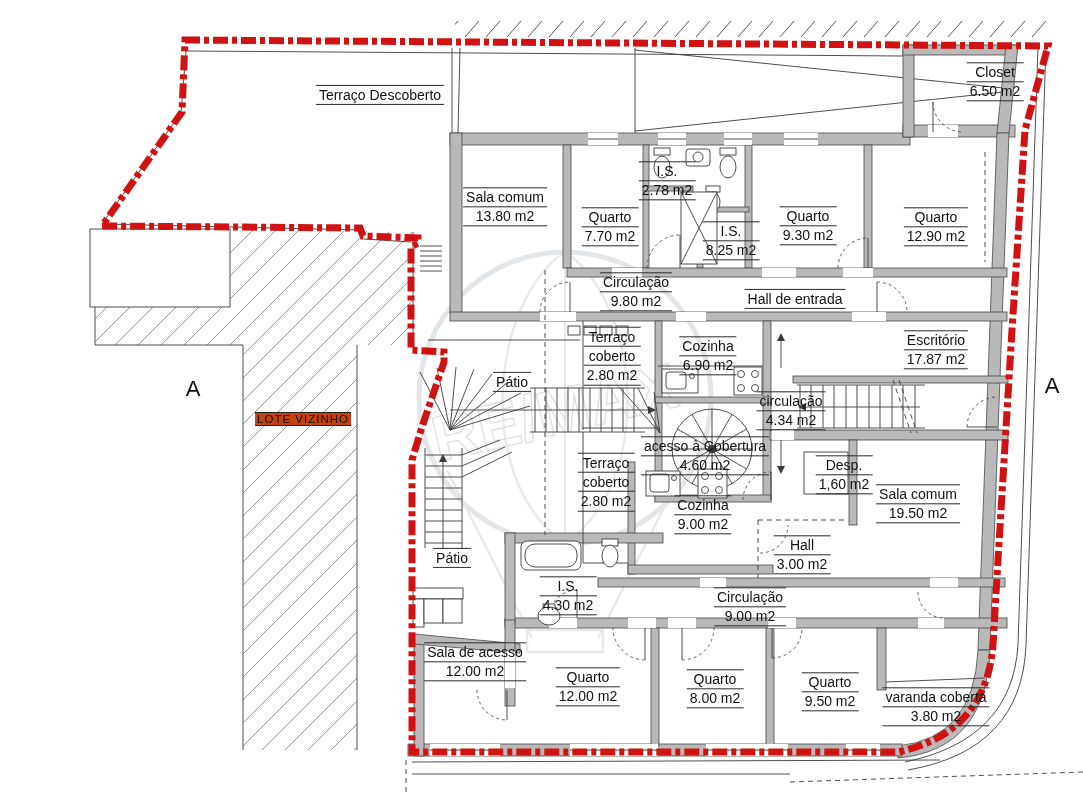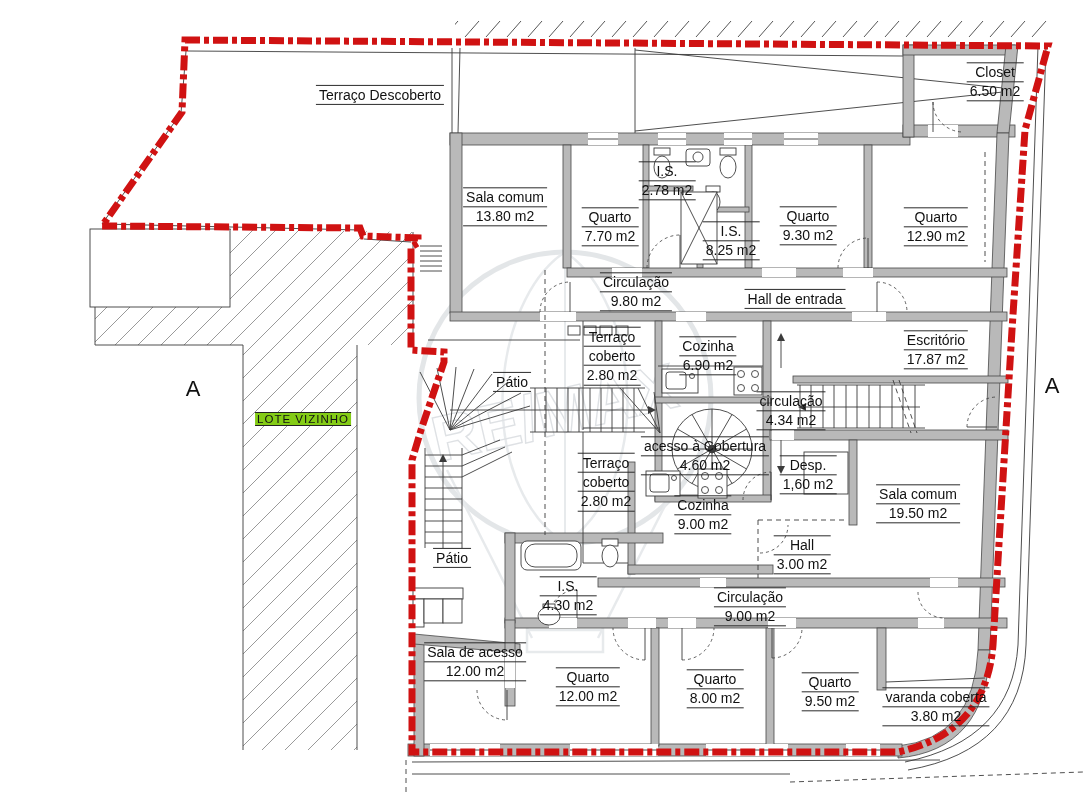--- a/index.html
+++ b/index.html
@@ -5,21 +5,21 @@
   html,body{margin:0;padding:0;background:#fff;}
   #plan{position:relative;width:1083px;height:800px;background:#fff;overflow:hidden;
         font-family:"Liberation Sans",sans-serif;}
   #plan svg{position:absolute;left:0;top:0;}
   .lbl{position:absolute;transform:translate(-50%,-50%);text-align:center;
        font-size:14px;line-height:1.3;color:#111;border-top:1px solid #2b2b2b;
        white-space:nowrap;z-index:3;}
   .lbl .ln{display:block;border-bottom:1px solid #2b2b2b;padding:0 3px;}
   .lbl .ln:empty{display:none;}
   .neighbor{position:absolute;transform:translate(-50%,-50%);font-size:11.5px;
-       letter-spacing:1px;color:#111;background:#84cc16;padding:0 2px;z-index:3;
+       letter-spacing:1px;color:#111;background:#c2410c;padding:0 2px;z-index:3;
        border-top:1px solid #222;border-bottom:1px solid #222;}
   
   .wall{fill:#b9b9b9;stroke:#474747;stroke-width:.8;}
   .win{fill:#ffffff;stroke:none;}
   .thin{stroke:#3b3b3b;stroke-width:.9;fill:none;}
   .thind{stroke:#3b3b3b;stroke-width:.9;fill:none;stroke-dasharray:5 4;}
   .door{stroke:#3b3b3b;stroke-width:.8;fill:none;stroke-dasharray:3 3;}
   .fix{stroke:#3b3b3b;stroke-width:.9;fill:#fff;}
   .red{stroke:#d01212;stroke-width:7;fill:none;stroke-dasharray:15 4 5 4;}
   .arr{fill:#3b3b3b;stroke:none;}
@@ -371,21 +371,21 @@
       <span class="ln">Pátio</span>
     </div>
 <div class="lbl" style="left:791px;top:411px">
       <span class="ln">circulação</span>
       <span class="ln">4.34 m2</span>
     </div>
 <div class="lbl" style="left:705px;top:456px">
       <span class="ln">acesso à Cobertura</span>
       <span class="ln">4.60 m2</span>
     </div>
-<div class="lbl" style="left:808px;top:475px">
+<div class="lbl" style="left:844px;top:475px">
       <span class="ln">Desp.</span>
       <span class="ln">1,60 m2</span>
     </div>
 <div class="lbl" style="left:606px;top:482px">
       <span class="ln">Terraço</span>
       <span class="ln">coberto</span>
       <span class="ln">2.80 m2</span>
     </div>
 <div class="lbl" style="left:703px;top:515px">
       <span class="ln">Cozinha</span>

